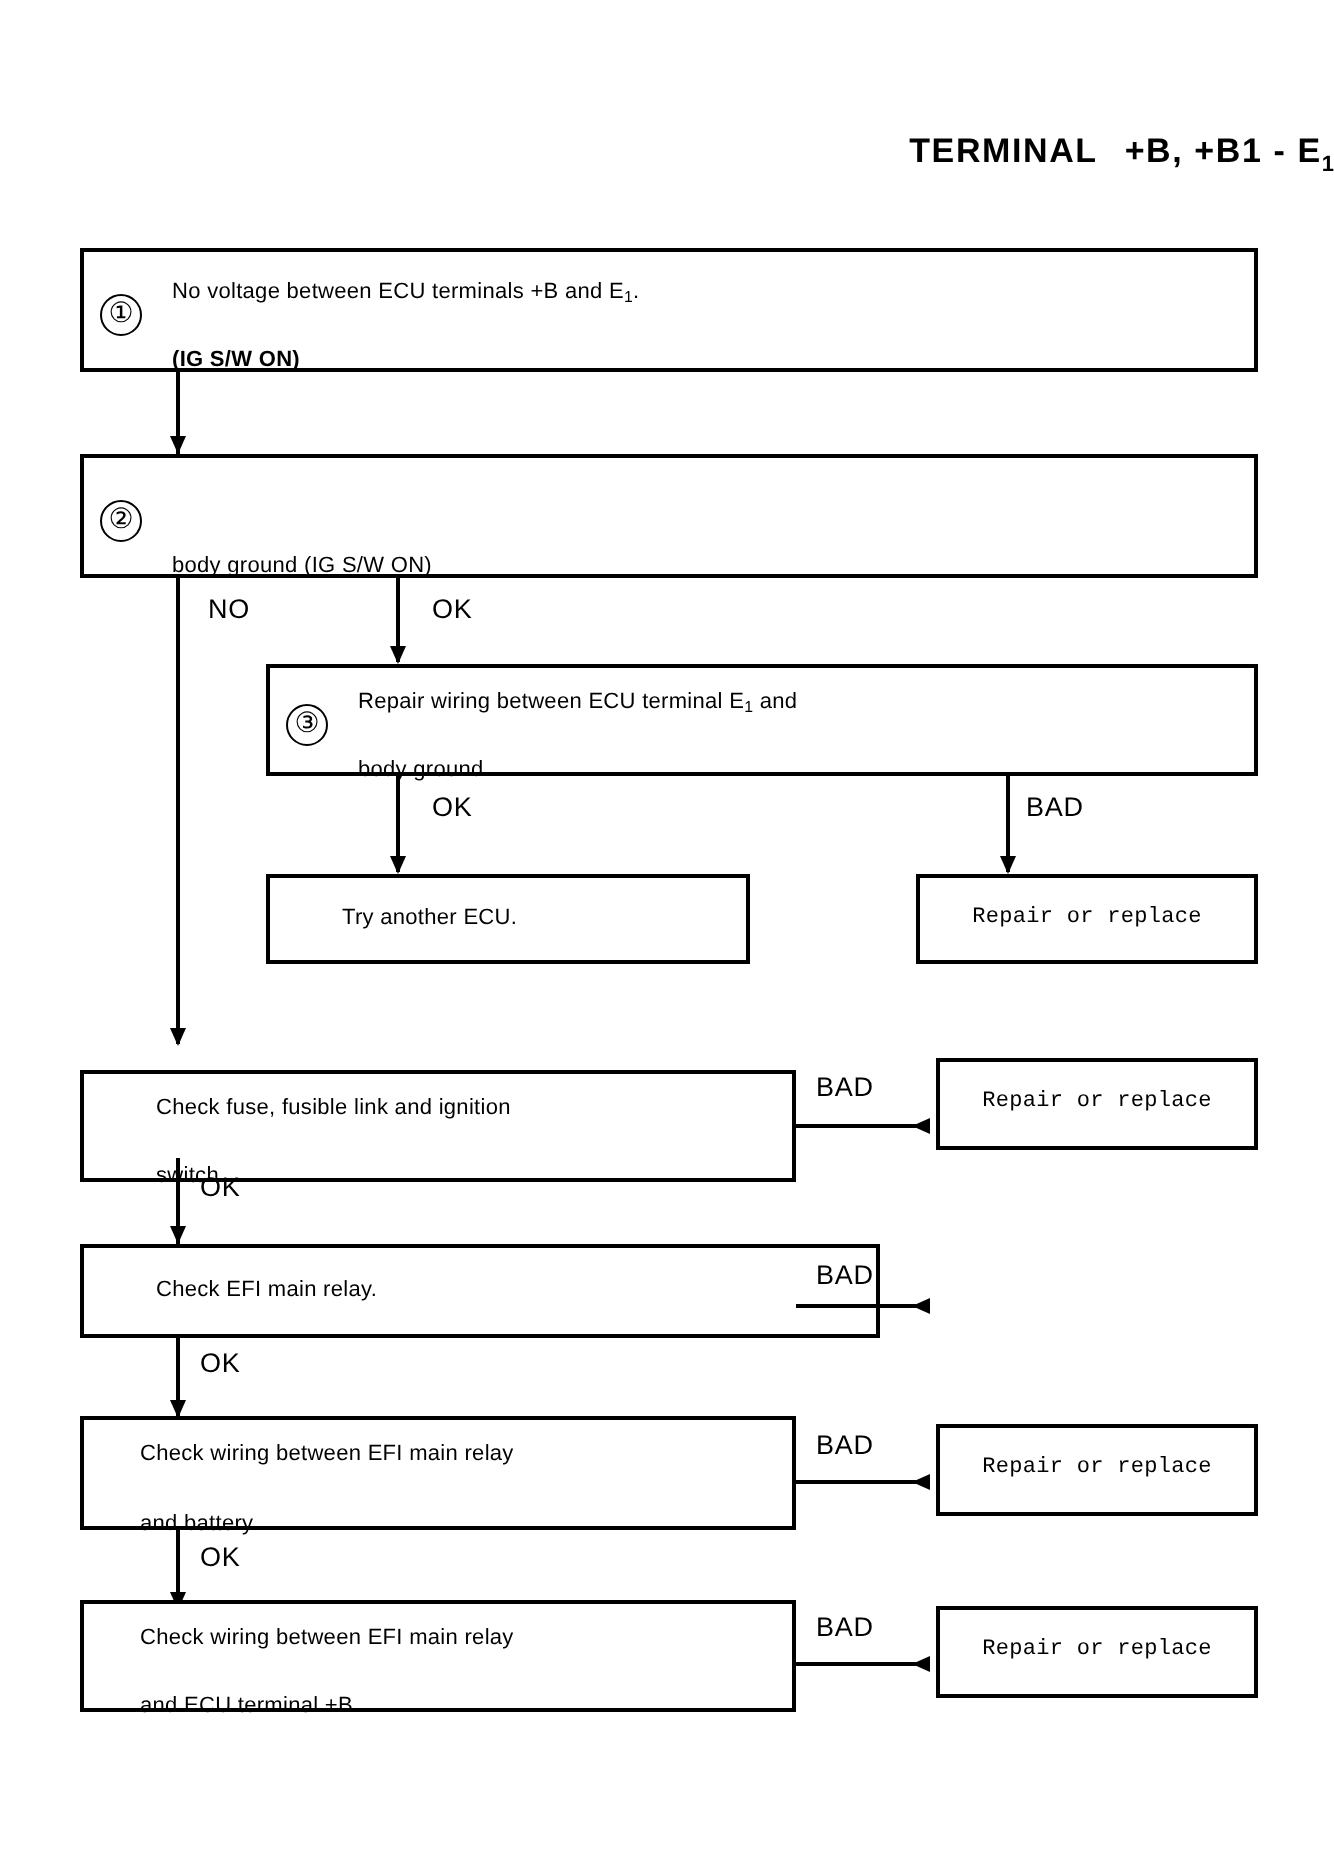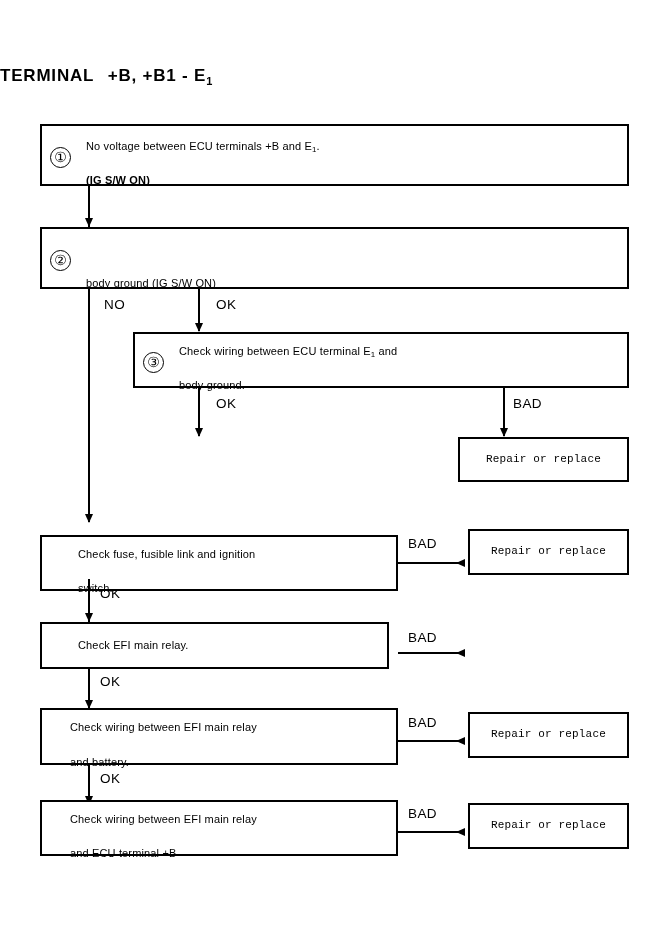--- a/index.html
+++ b/index.html
@@ -19,21 +19,21 @@
     background: #ffffff;
     overflow: hidden;
   }
 
   
   .title {
     position: absolute;
     left: 0;
     top: 66px;
     width: 667px;
-    text-align: left;
+    text-align: right;
     font-size: 17px;
     font-weight: bold;
     letter-spacing: 0.8px;
     white-space: nowrap;
   }
   .title .sub {
     font-size: 11px;
     vertical-align: sub;
     letter-spacing: 0;
   }
@@ -151,33 +151,36 @@
   <div class="arrow-down" style="left:84.5px; top:514px;"></div>
   <div class="edge-label" style="left:104px; top:297px;">NO</div>
 
   <div class="vline" style="left:198px; top:289px; height:42px;"></div>
   <div class="arrow-down" style="left:194.5px; top:323px;"></div>
   <div class="edge-label" style="left:216px; top:297px;">OK</div>
 
   <div class="box" style="left:133px; top:332px; width:496px; height:56px;">
     <span class="step-num" style="left:8px; top:18px;">③</span>
     <div class="box-text" style="padding-left:44px;">
-      <span>Check wiring between ECU terminal E</span><sub>1</sub><span> and</span><br>
+      <span>Repair wiring between ECU terminal E</span><sub>1</sub><span> and</span><br>
       <span>body ground.</span>
     </div>
   </div>
 
   <div class="vline" style="left:198px; top:388px; height:48px;"></div>
   <div class="arrow-down" style="left:194.5px; top:428px;"></div>
   <div class="edge-label" style="left:216px; top:396px;">OK</div>
 
   <div class="vline" style="left:503px; top:388px; height:48px;"></div>
   <div class="arrow-down" style="left:499.5px; top:428px;"></div>
   <div class="edge-label" style="left:513px; top:396px;">BAD</div>
 
+  <div class="box" style="left:133px; top:437px; width:242px; height:45px; padding-left:36px;">
+    <span class="box-text">Try another ECU.</span>
+  </div>
 
   <div class="box" style="left:458px; top:437px; width:171px; height:45px; justify-content:center;">
     <span class="box-text center" style="text-align:center;">Repair or replace</span>
   </div>
 
   <div class="box" style="left:40px; top:535px; width:358px; height:56px; padding-left:36px;">
     <div class="box-text">
       <span>Check fuse, fusible link and ignition</span><br>
       <span>switch.</span>
     </div>
@@ -188,21 +191,21 @@
   <div class="edge-label" style="left:408px; top:536px;">BAD</div>
 
   <div class="box" style="left:468px; top:529px; width:161px; height:46px; justify-content:center;">
     <span class="box-text center" style="text-align:center;">Repair or replace</span>
   </div>
 
   <div class="vline" style="left:88px; top:579px; height:43px;"></div>
   <div class="arrow-down" style="left:84.5px; top:613px;"></div>
   <div class="edge-label" style="left:100px; top:586px;">OK</div>
 
-  <div class="box" style="left:40px; top:622px; width:349px; height:47px; padding-left:36px;text-align:center;">
+  <div class="box" style="left:40px; top:622px; width:400px; height:47px; padding-left:36px;text-align:center;">
     <span class="box-text">Check EFI main relay.</span>
   </div>
 
   <div class="hline" style="left:398px; top:652px; width:62px;"></div>
   <div class="arrow-left" style="left:456px; top:648.5px;"></div>
   <div class="edge-label" style="left:408px; top:630px;">BAD</div>
 
 
   <div class="vline" style="left:88px; top:669px; height:40px;"></div>
   <div class="arrow-down" style="left:84.5px; top:700px;"></div>

